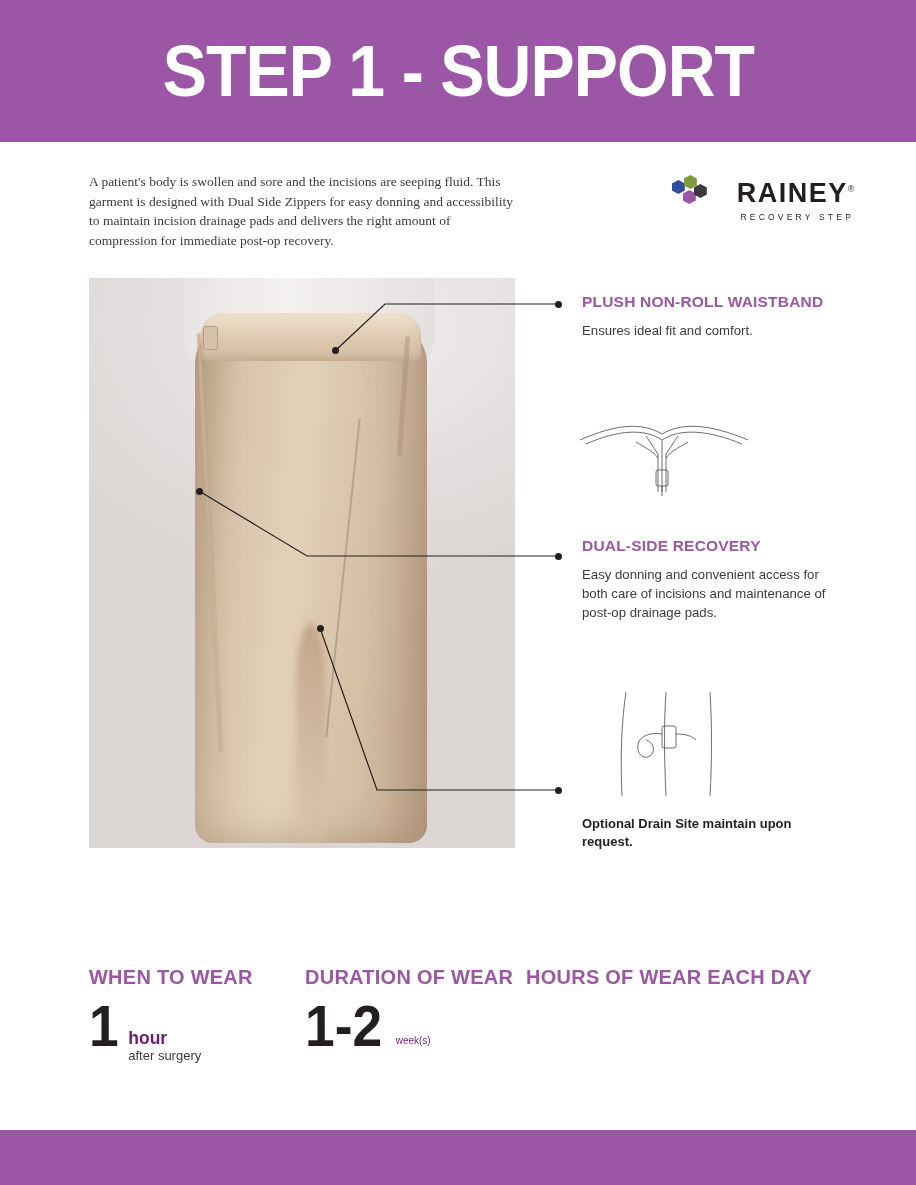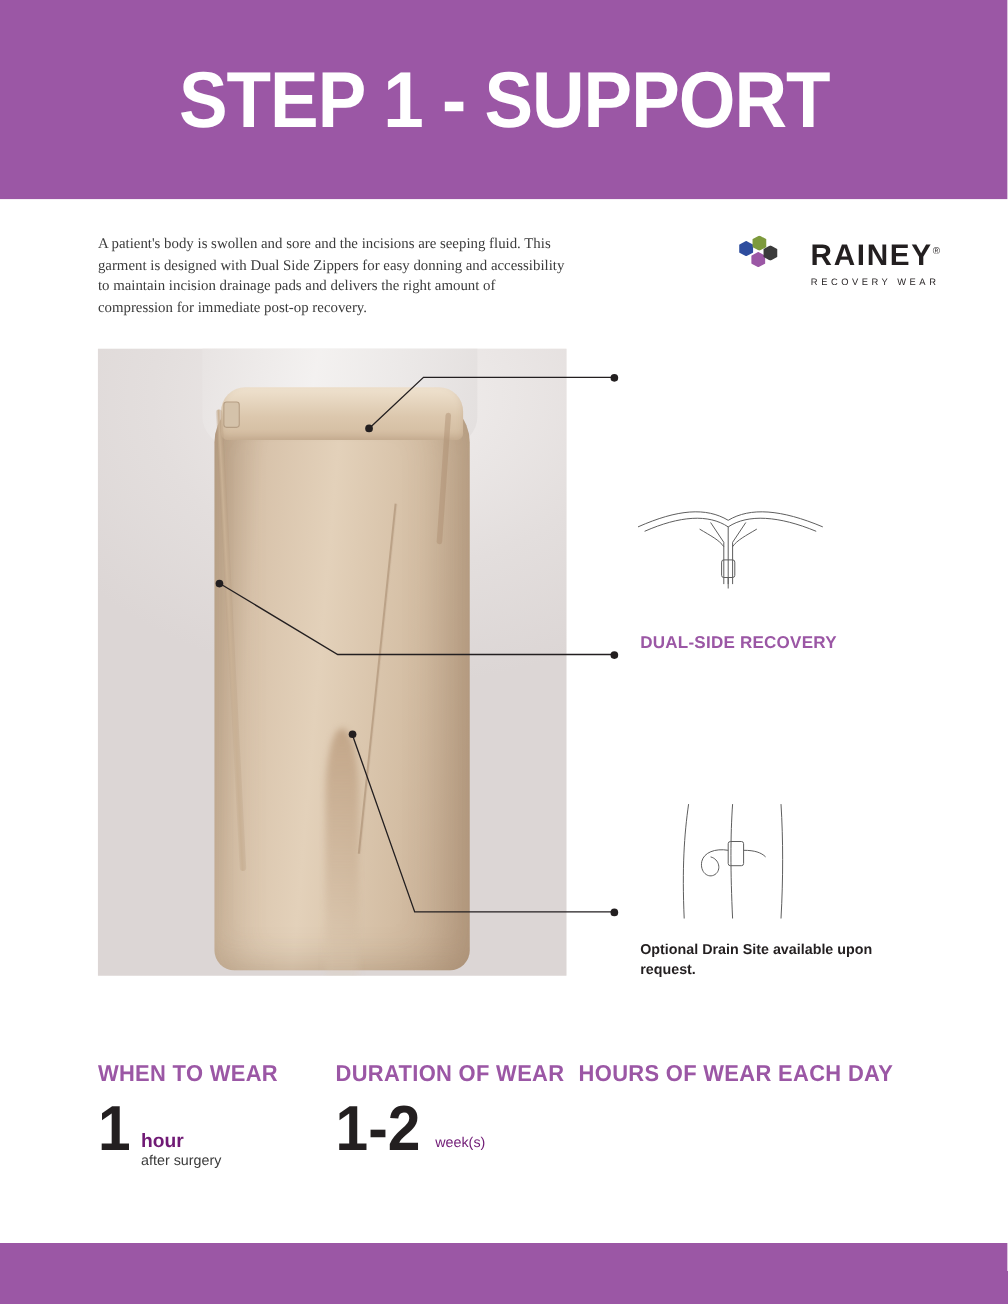--- a/index.html
+++ b/index.html
@@ -12,21 +12,21 @@
     background: #ffffff;
     font-family: "Liberation Sans", sans-serif;
     color: #231f20;
     overflow: hidden;
     position: relative;
   }
 
   
   .header-bar {
     width: 916px;
-    height: 181px;
+    height: 142px;
     background: #9b57a5;
     display: flex;
     align-items: center;
     justify-content: center;
     box-sizing: border-box;
   }
   .header-title {
     color: #ffffff;
     font-family: "Liberation Sans Narrow", "Liberation Sans", sans-serif;
     font-weight: bold;
@@ -311,21 +311,21 @@
     line-height: 1.15;
   }
   .stat-unit-sub {
     font-size: 13px;
     color: #3b3b3b;
     line-height: 1.2;
     text-align: right;
   }
   .stat-units.inline .stat-unit-main {
     font-weight: normal;
-    font-size: 13px;
+    font-size: 10px;
     position: relative;
     top: 0;
   }
 
   
   .footer-bar {
     position: absolute;
     left: 0;
     top: 1130px;
     width: 916px;
@@ -346,21 +346,21 @@
   <div class="logo">
     <div class="logo-top">
       <div class="logo-hex-group">
         <span class="hex a"></span>
         <span class="hex b"></span>
         <span class="hex c"></span>
         <span class="hex d"></span>
       </div>
       <div class="logo-word"><span>RAINEY</span><span class="logo-reg">®</span></div>
     </div>
-    <div class="logo-sub">RECOVERY WEAR</div>
+    <div class="logo-sub">RECOVERY STEP</div>
   </div>
 </div>
 
 <div class="content">
 
   <div class="photo">
     <div class="photo-bg"></div>
     <div class="torso"></div>
     <div class="garment"></div>
     <div class="waistband"></div>
@@ -375,51 +375,56 @@
     <polyline points="199,213 307,278 558,278" fill="none" stroke="#231f20" stroke-width="1.2"></polyline>
     <polyline points="320,350 377,512 558,512" fill="none" stroke="#231f20" stroke-width="1.2"></polyline>
   </svg>
   <div class="dot" style="left:332px; top:69px;"></div>
   <div class="dot" style="left:196px; top:210px;"></div>
   <div class="dot" style="left:317px; top:347px;"></div>
   <div class="dot" style="left:555px; top:23px;"></div>
   <div class="dot" style="left:555px; top:275px;"></div>
   <div class="dot" style="left:555px; top:509px;"></div>
 
+  <div class="callout" style="top:14px;">
+    <div class="callout-title">PLUSH NON-ROLL WAISTBAND</div>
+    <div class="callout-body">Ensures ideal fit and comfort.</div>
+  </div>
 
   <svg class="sketch" style="left:576px; top:140px;" width="180" height="80" viewBox="0 0 180 80">
     <g fill="none" stroke="#5c5c5c" stroke-width="0.9">
       <path d="M4,22 C40,6 66,4 86,16 C106,4 134,6 172,22"></path>
       <path d="M10,26 C42,12 68,10 86,22 C104,10 132,12 166,26"></path>
       <path d="M70,18 L82,36 L82,74"></path>
       <path d="M102,18 L90,36 L90,74"></path>
       <path d="M86,22 L86,74"></path>
       <rect x="80" y="52" width="12" height="16" rx="2"></rect>
       <path d="M86,68 L86,78"></path>
       <path d="M60,24 C70,30 78,34 82,40"></path>
       <path d="M112,24 C102,30 94,34 90,40"></path>
     </g>
   </svg>
 
   <div class="callout" style="top:258px;">
     <div class="callout-title">DUAL-SIDE RECOVERY</div>
+    <div class="callout-body">Easy donning and convenient access for both care of incisions and maintenance of post-op drainage pads.</div>
   </div>
 
   <svg class="sketch" style="left:600px; top:412px;" width="130" height="110" viewBox="0 0 130 110">
     <g fill="none" stroke="#5c5c5c" stroke-width="0.9">
       <path d="M26,2 C22,30 20,60 22,106"></path>
       <path d="M110,2 C112,34 112,70 110,106"></path>
       <path d="M66,2 C64,30 64,64 66,106"></path>
       <rect x="62" y="36" width="14" height="22" rx="2"></rect>
       <path d="M62,44 C50,42 40,46 38,54 C36,64 44,70 50,66 C56,62 54,52 46,50"></path>
       <path d="M76,44 C86,44 92,46 96,50"></path>
     </g>
   </svg>
 
-  <div class="drain-caption">Optional Drain Site available upon request.</div>
+  <div class="drain-caption">Optional Drain Site maintain upon request.</div>
 </div>
 
 <div class="stats">
 
   <div class="stat">
     <div class="stat-label">WHEN TO WEAR</div>
     <div class="stat-value-row">
       <div class="stat-number">1</div>
       <div class="stat-units">
         <div class="stat-unit-main">hour</div>

